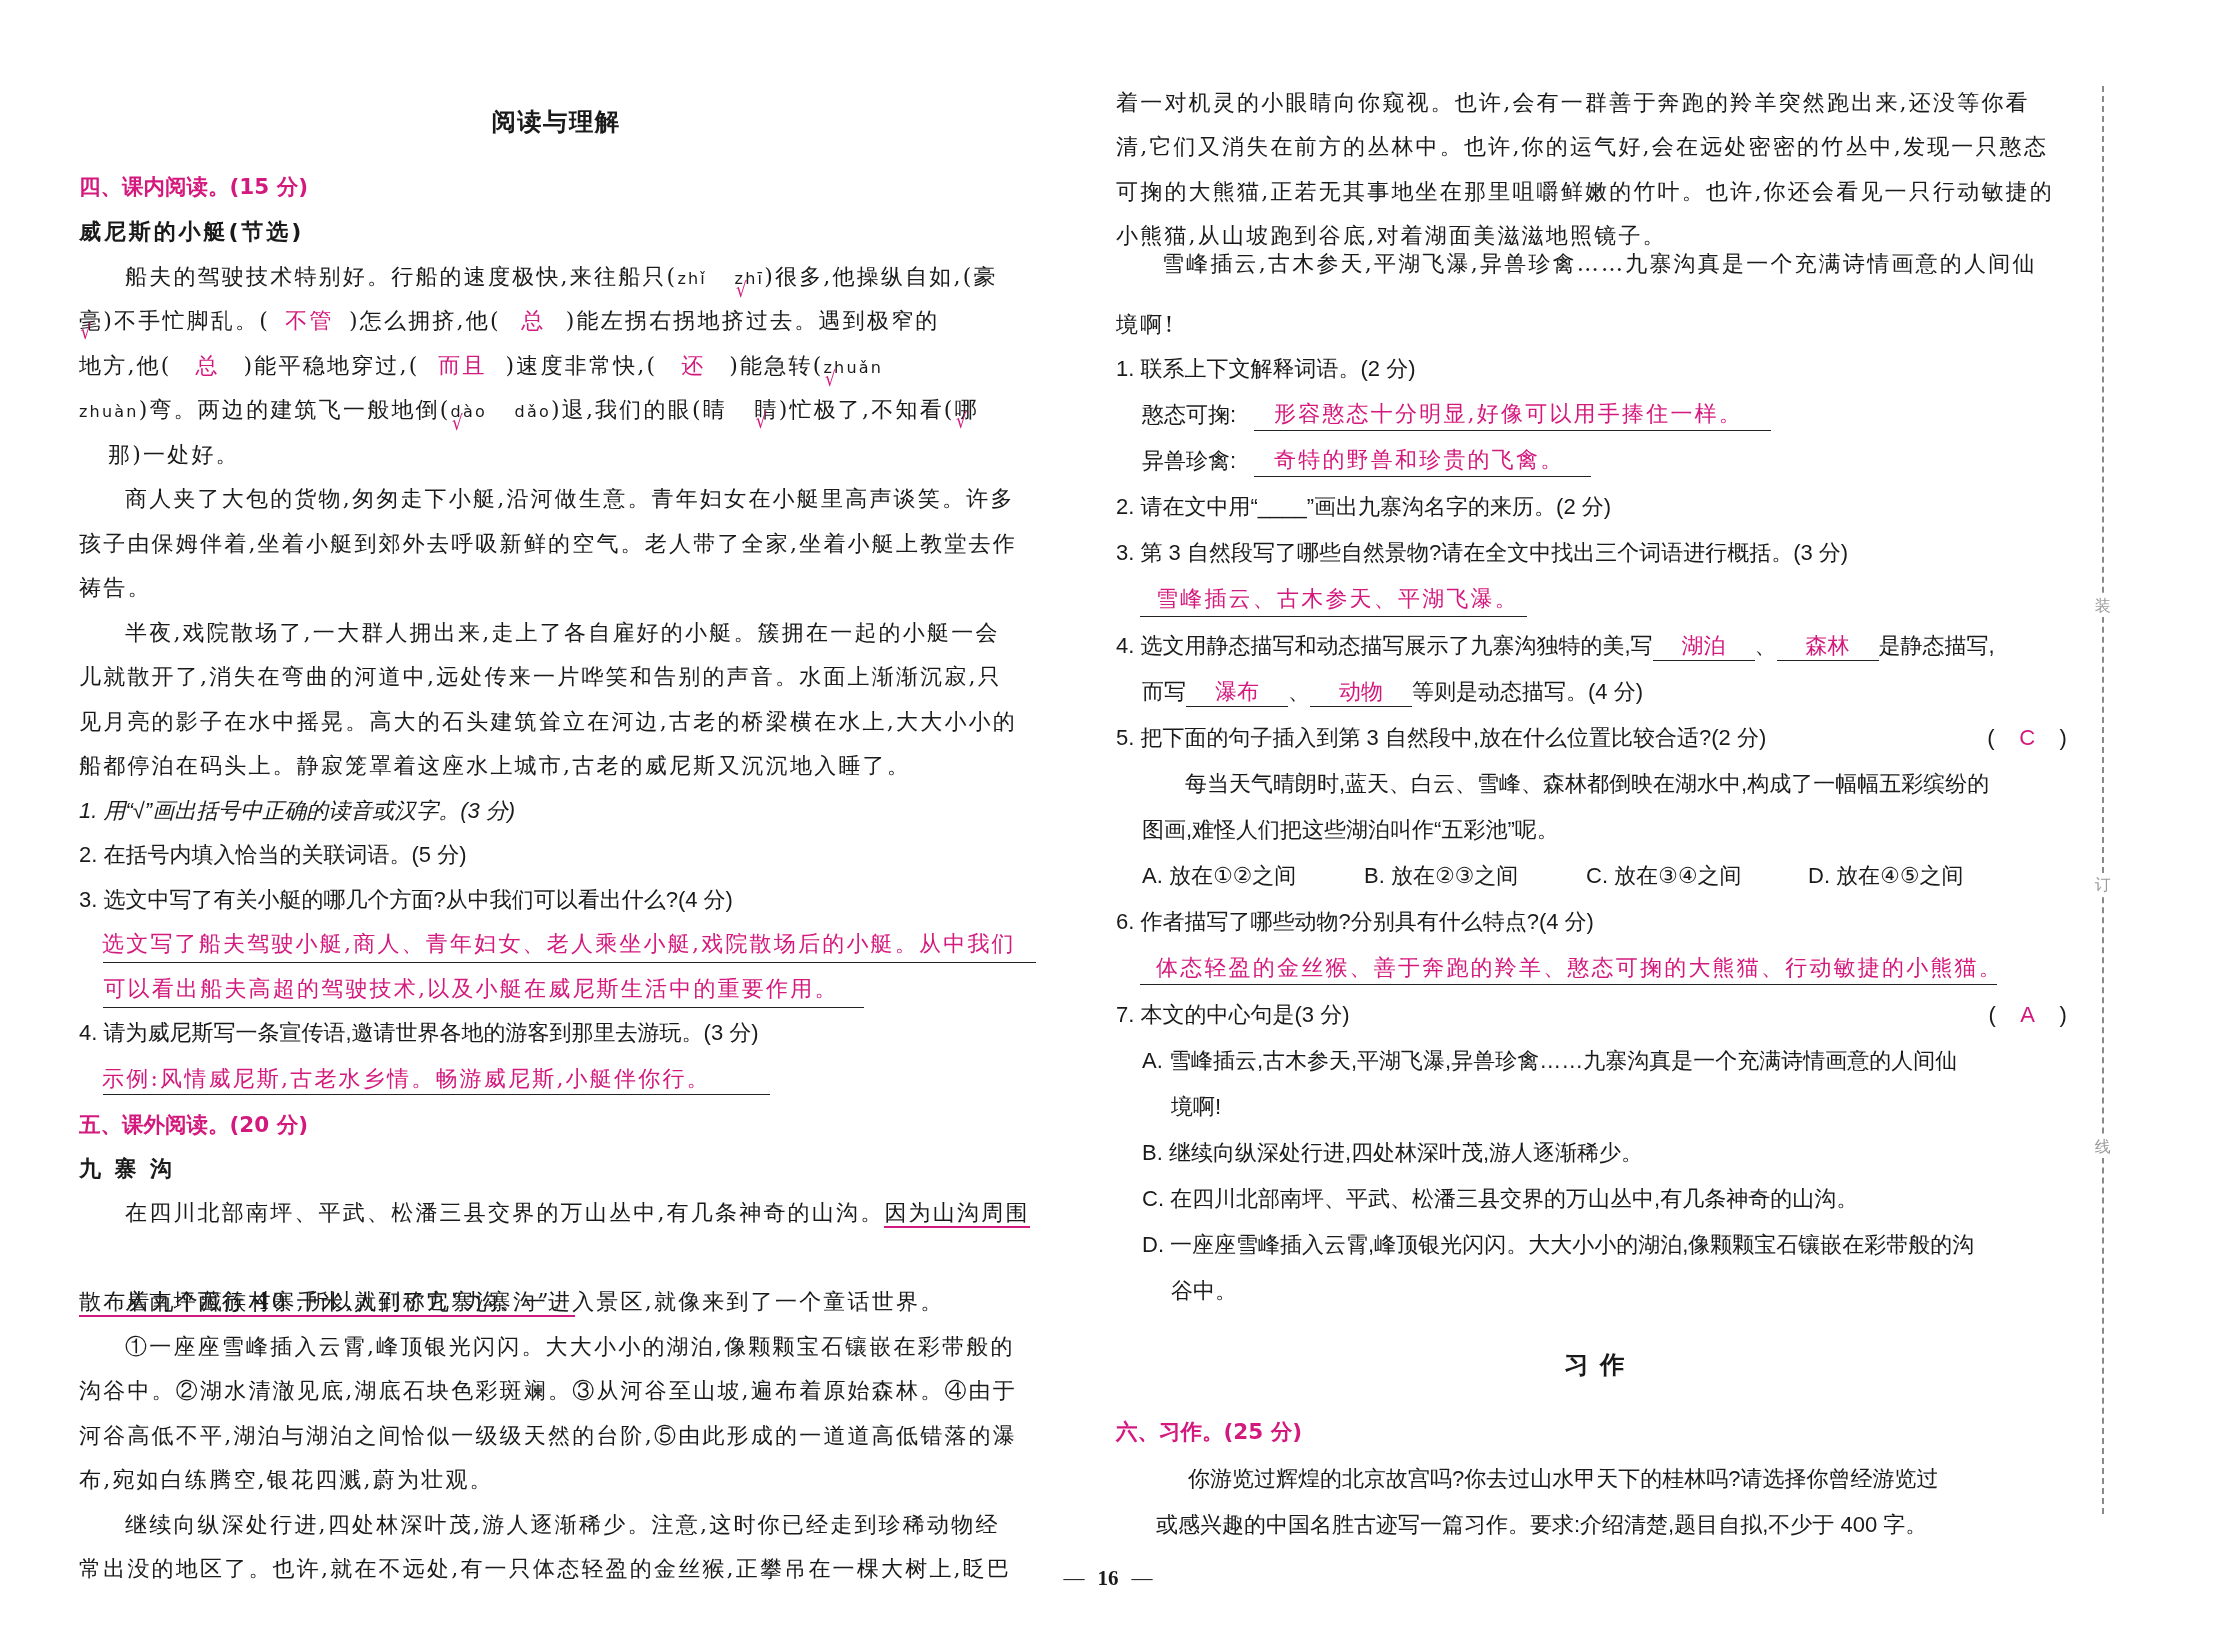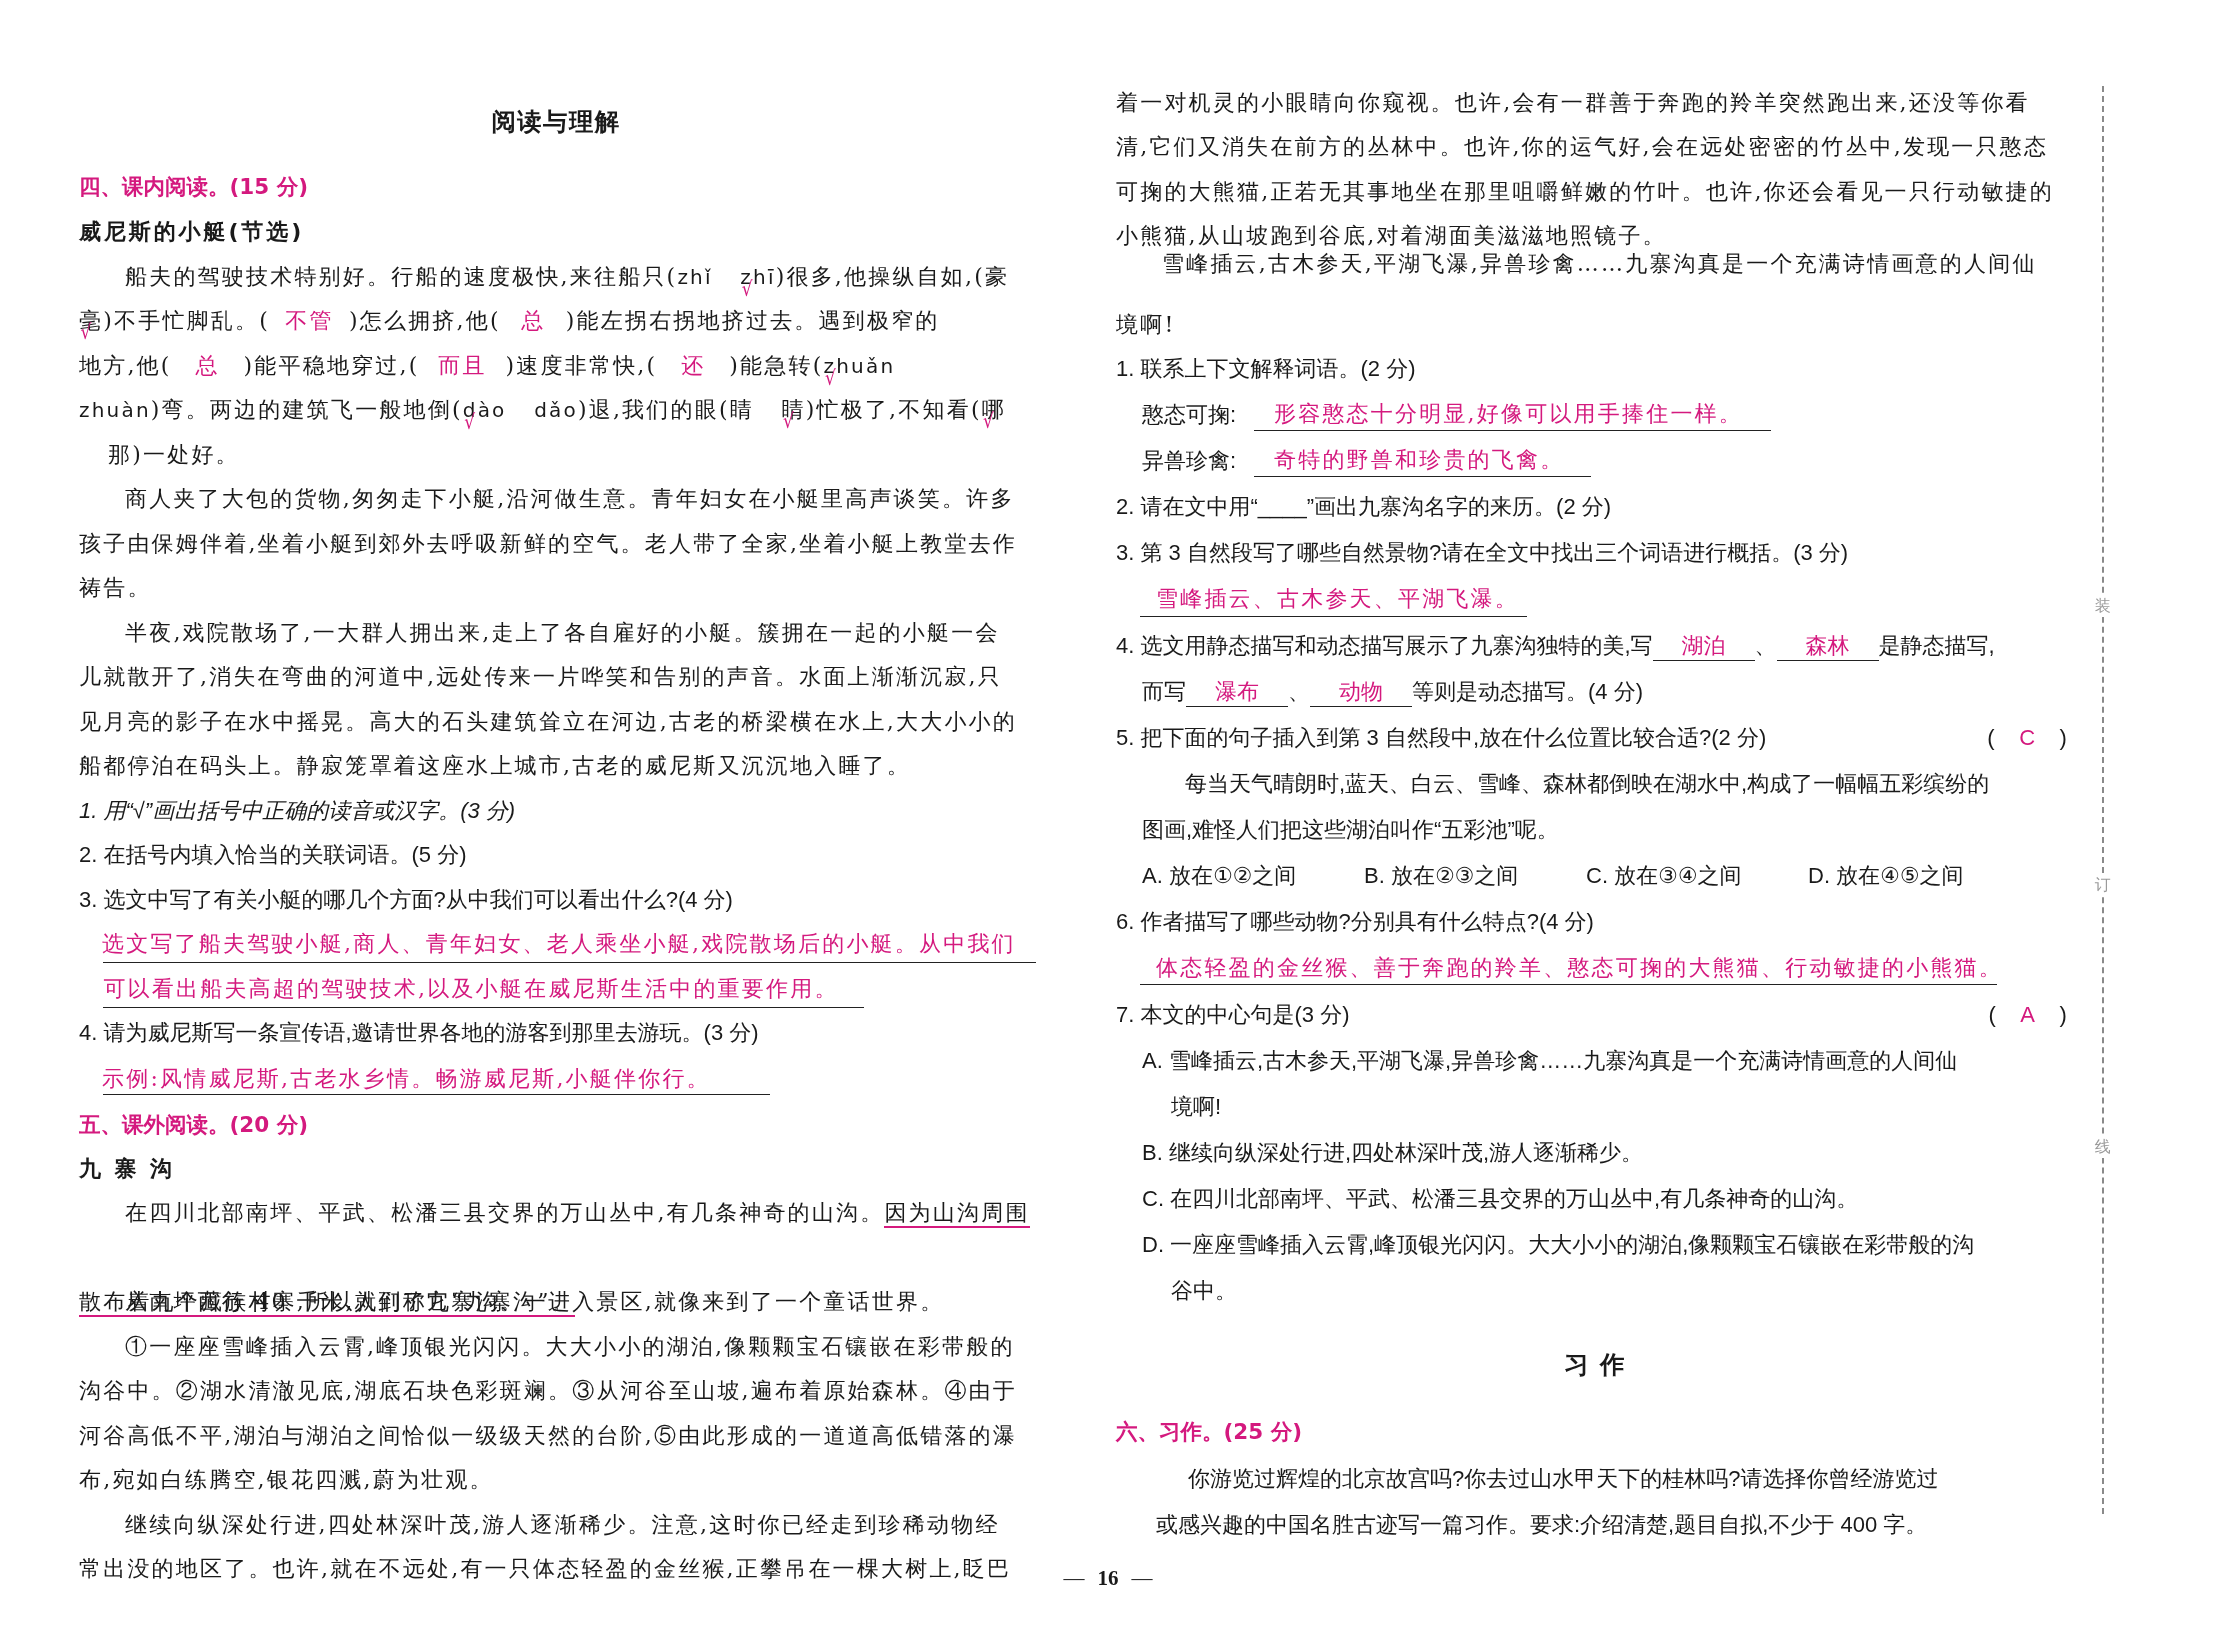--- a/index.html
+++ b/index.html
@@ -17,21 +17,21 @@
   .hang { padding-left: 29px; }
 
   .section-title { position: absolute; left: 0; width: 100%; text-align: center; font-family: "DejaVu Sans", "Liberation Sans", sans-serif; font-weight: bold; font-size: 24.4px; line-height: 32px; letter-spacing: 1.4px; }
   .passage-title { position: absolute; left: 0; width: 100%; text-align: left; font-family: "DejaVu Sans", "Liberation Sans", sans-serif; font-weight: bold; font-size: 22px; line-height: 29px; letter-spacing: 2.9px; }
   .part-head { position: absolute; left: 0; font-family: "DejaVu Sans", "Liberation Sans", sans-serif; font-weight: bold; color: var(--accent); font-size: 21.5px; line-height: 29px; }
   .q { position: absolute; left: 0; white-space: nowrap; font-family: "Liberation Sans", "DejaVu Sans", sans-serif; font-size: 22px; line-height: 29px; }
 
   :root { --accent: #d4197e; }
   .ans { color: var(--accent); }
   .blank { display: inline-block; text-align: center; color: var(--accent); }
-  .pinyin { font-family: "DejaVu Sans", sans-serif; font-size: 20px; }
+  .pinyin { font-family: "DejaVu Sans", sans-serif; font-size: 16px; }
   .check { position: relative; display: inline-block; }
   .check::after { content: "\221A"; position: absolute; left: 1.4px; top: 11.5px; color: var(--accent); font-size: 17px; font-family: "DejaVu Sans", sans-serif; transform: scaleY(1.2); }
 
   .ans-line { position: absolute; height: 1.4px; background: #222; }
   .uline { border-bottom: 2.2px solid var(--accent); padding-bottom: 1.4px; }
   .ublank { display: inline-block; border-bottom: 1.4px solid #222; text-align: center; color: var(--accent); }
 
   .paren-ans { position: absolute; right: 0; white-space: nowrap; font-family: "Liberation Sans", sans-serif; font-size: 22px; line-height: 29px; }
 
   .binding { position: absolute; left: 2102px; top: 86px; height: 1428px; border-left: 2.2px dashed #8a8a8a; }

